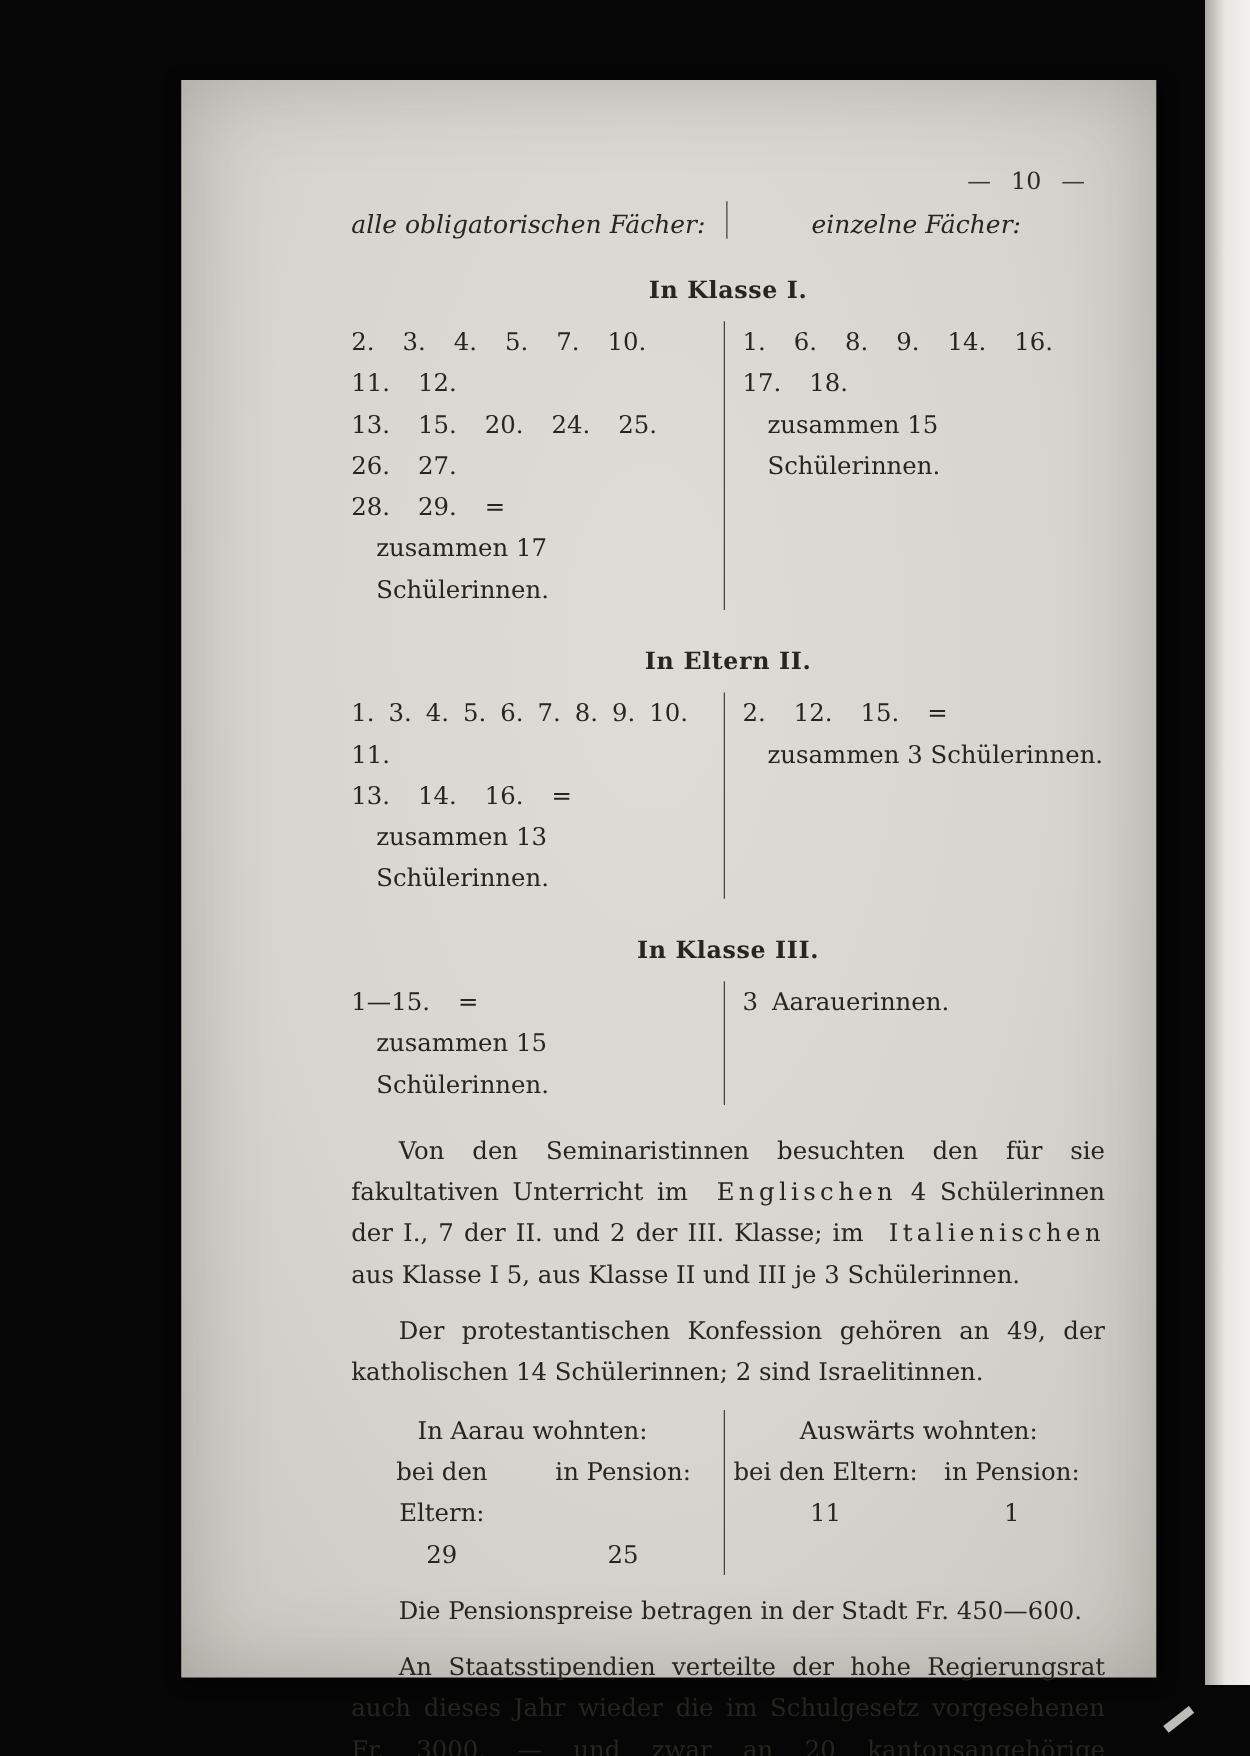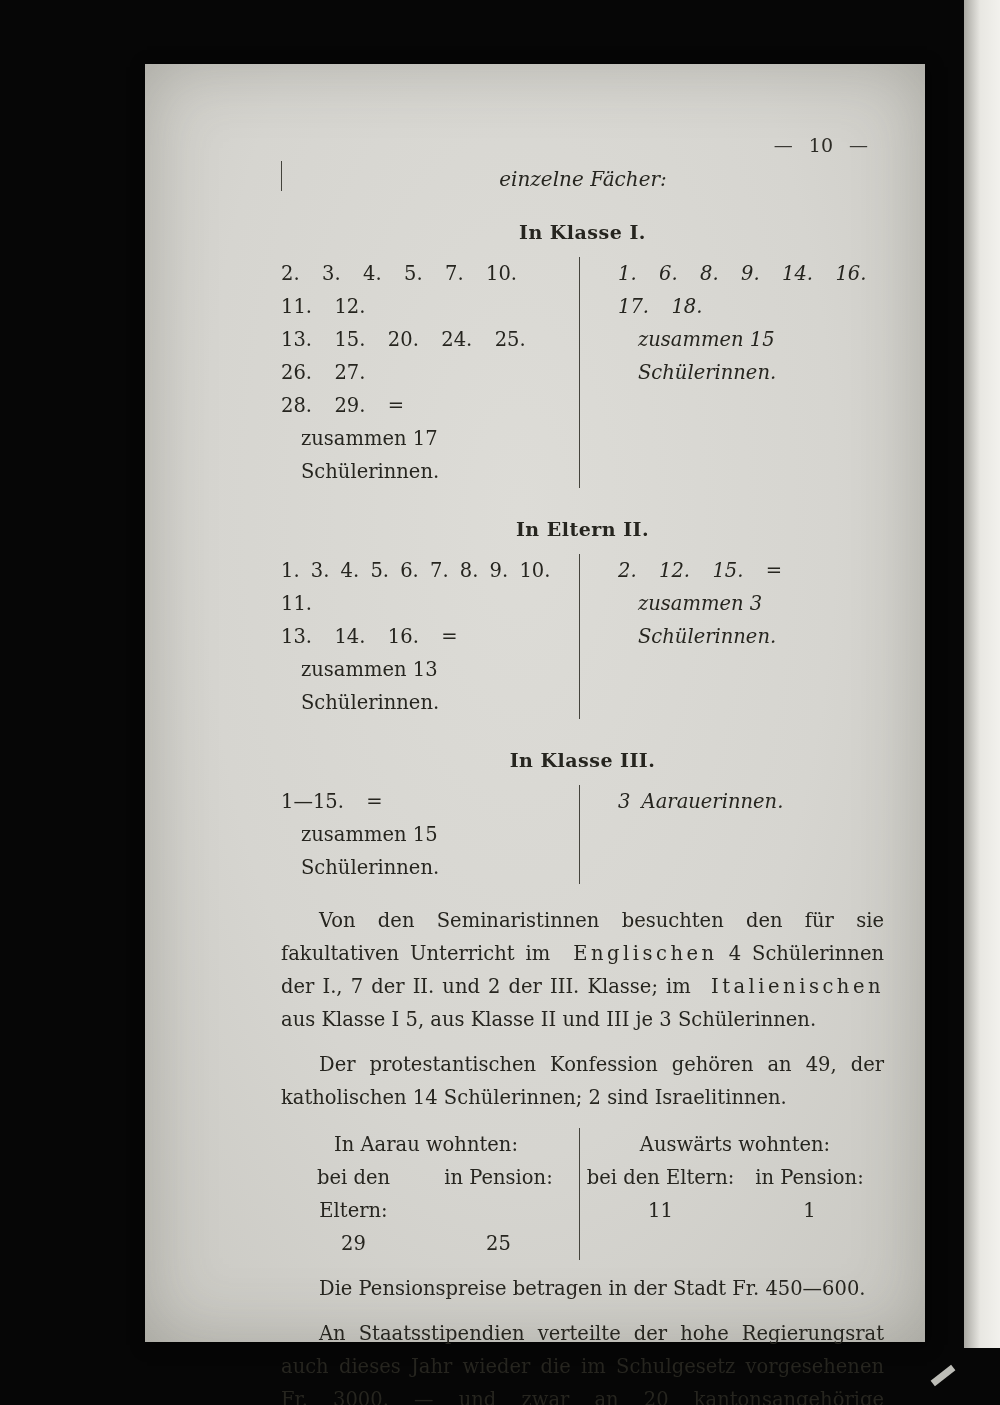--- a/index.html
+++ b/index.html
@@ -29,23 +29,23 @@
   .page-number { text-align:right; font-size:19px; color:#2c2b25; }
   .page-number .dash { margin:0 16px; color:#3a3934; }
 
   .intro-title { text-align:center; font-style:italic; font-size:20px; margin-top:32px; }
   .intro-labels { display:flex; align-items:flex-end; font-style:italic; font-size:20px; margin-top:5px; }
   .intro-left { width:300px; }
   .intro-divider { width:1px; height:30px; background:#44433c; }
   .intro-right { flex:1; text-align:center; }
 
   .section-title { text-align:center; font-weight:bold; font-size:19px; margin-top:30px; margin-bottom:14px; letter-spacing:0.5px; }
-  .two-col { display:flex;gap:24px; }
+  .two-col { display:flex; }
   .col-left { width:299px; border-right:1px solid #44433c; padding-right:10px; }
-  .col-right { flex:1; padding-left:14px;font-style:italic; }
+  .col-right { flex:1; padding-left:14px; }
   .num-line { font-size:19.5px; line-height:33px; white-space:pre-wrap; word-spacing:5px; }
   .summary  { font-size:19.5px; line-height:33px; padding-left:20px; }
 
   .para { font-size:19.5px; line-height:33px; text-align:justify; text-indent:38px; margin-top:12px; }
   .para-first { margin-top:20px; }
   .gesperrt { letter-spacing:3.5px;margin-left:12px; }
 
   .residence { display:flex; margin-top:14px; font-size:19.5px; line-height:33px; }
   .res-left  { width:299px; border-right:1px solid #44433c; padding-right:8px; }
   .res-right { flex:1; padding-left:6px; }
@@ -61,20 +61,21 @@
 
 <div class="paper">
   <div class="content">
 
     <div class="page-number">
       <span class="dash">—</span><span>10</span><span class="dash">—</span>
     </div>
 
 
     <div class="intro-labels">
+      <div class="intro-left">alle obligatorischen Fächer:</div>
       <div class="intro-divider"></div>
       <div class="intro-right">einzelne Fächer:</div>
     </div>
 
     <div class="section">
       <div class="section-title">In Klasse I.</div>
       <div class="two-col">
         <div class="col-left">
           <div class="num-line">2.  3.  4.  5.  7.  10.  11.  12.</div>
           <div class="num-line">13.  15.  20.  24.  25.  26.  27.</div>

